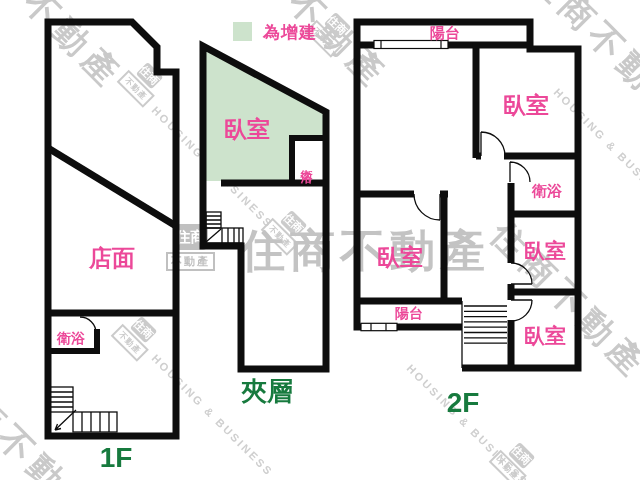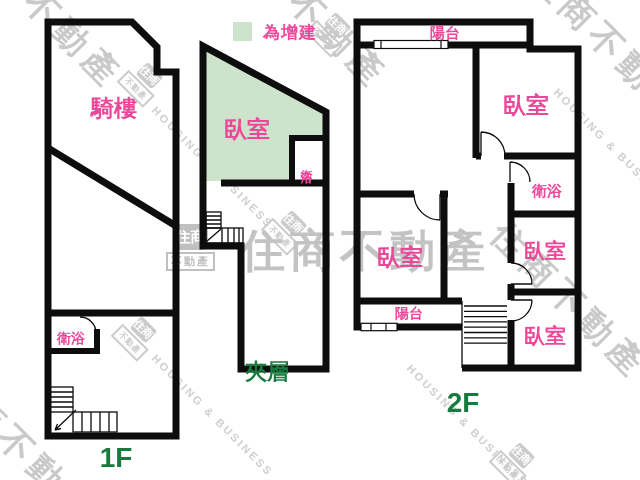--- a/index.html
+++ b/index.html
@@ -143,31 +143,31 @@
       <rect x="374" y="40.5" width="74" height="8"></rect>
       <path d="M 381 40.5 V 48.5 M 441 40.5 V 48.5" fill="none"></path>
       <rect x="361" y="323.3" width="36" height="7.4"></rect>
       <path d="M 371 323.3 V 330.7 M 386 323.3 V 330.7" fill="none"></path>
     </g>
   </svg>
 
   <div class="legend-swatch"></div>
   <div class="lbl" style="left:290px; top:32px; font-size:17px; letter-spacing:1px;">為增建</div>
 
-  <div class="lbl" style="left:114px; top:108px; font-size:23px;">騎樓</div>
+  <div class="lbl" style="left:112px; top:258px; font-size:23px;">店面</div>
   <div class="lbl" style="left:71px; top:339px; font-size:14px;">衛浴</div>
 
   <div class="lbl" style="left:247px; top:129px; font-size:23px;">臥室</div>
   <div class="lbl vert" style="left:306px; top:161px; font-size:12px;">衛浴</div>
 
   <div class="lbl" style="left:445px; top:33px; font-size:15px;">陽台</div>
   <div class="lbl" style="left:526px; top:105px; font-size:23px;">臥室</div>
   <div class="lbl" style="left:547px; top:191px; font-size:15px;">衛浴</div>
   <div class="lbl" style="left:545px; top:251px; font-size:21px;">臥室</div>
   <div class="lbl" style="left:545px; top:336px; font-size:21px;">臥室</div>
   <div class="lbl" style="left:400px; top:257px; font-size:23px;">臥室</div>
   <div class="lbl" style="left:409px; top:314px; font-size:14px;">陽台</div>
 
   <div class="lbl green" style="left:116px; top:458px; font-size:28px;text-align:right;">1F</div>
-  <div class="lbl green" style="left:267px; top:372px; font-size:22px;text-align:right;">夾層</div>
+  <div class="lbl green" style="left:267px; top:391px; font-size:26px;text-align:right;">夾層</div>
   <div class="lbl green" style="left:463px; top:391px; font-size:28px;margin-top:12px;">2F</div>
 
 </div>
 
 </body></html>

